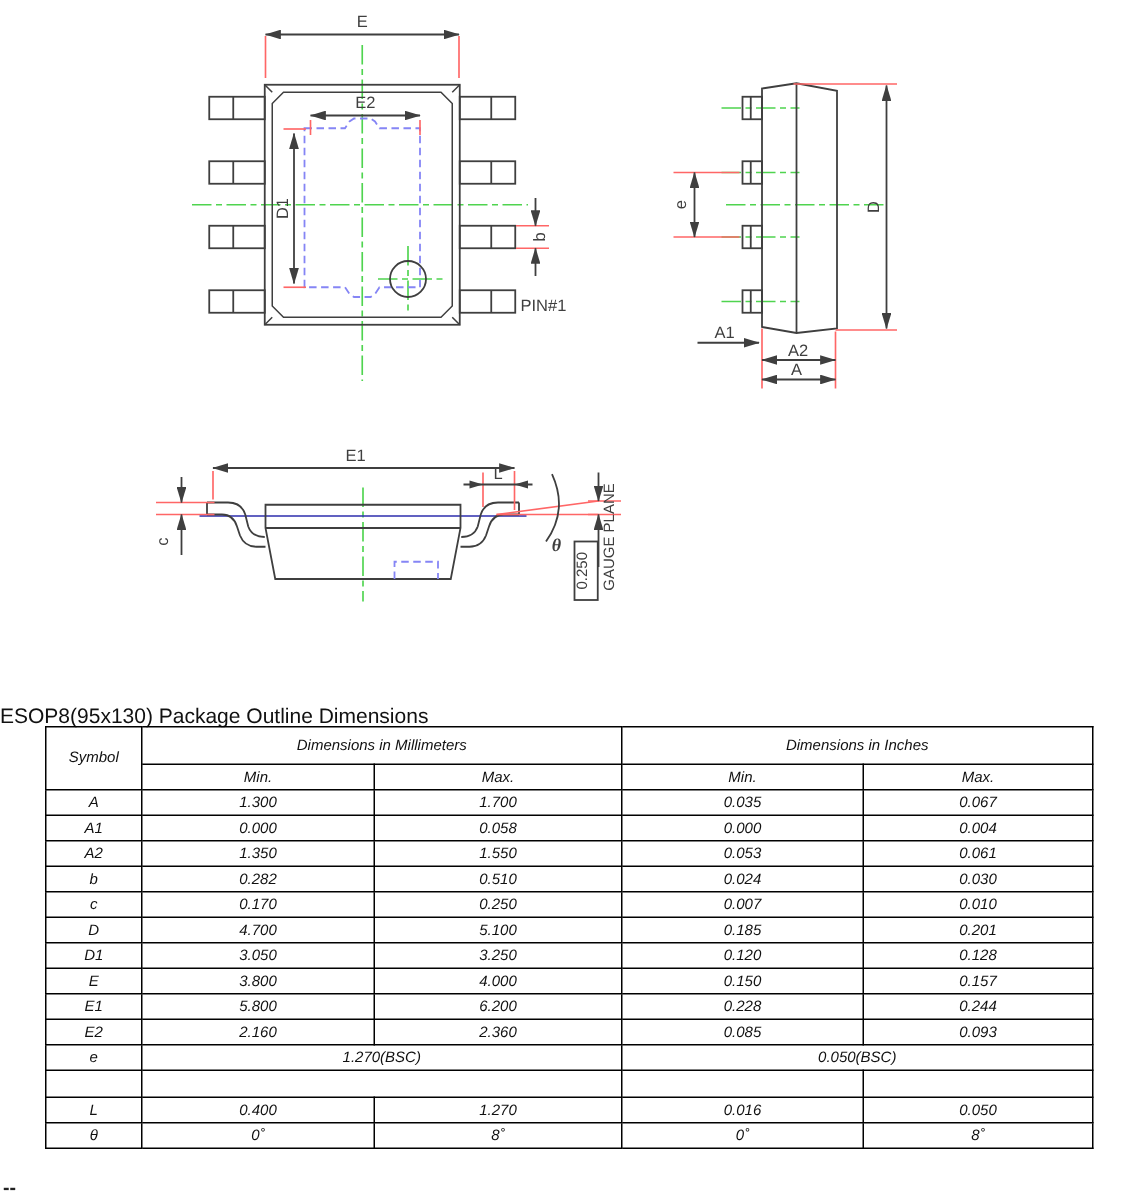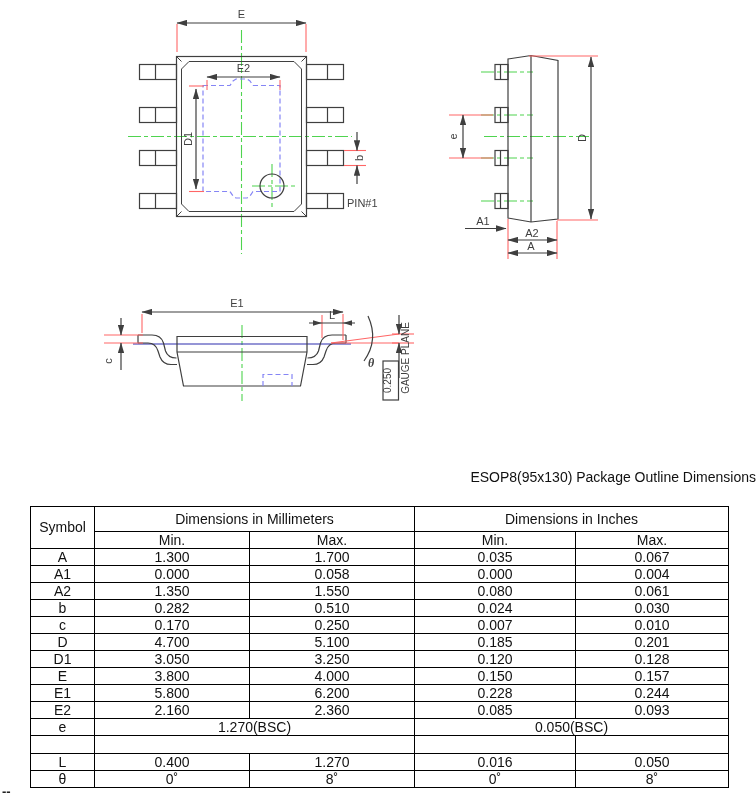--- a/index.html
+++ b/index.html
@@ -1,22 +1,22 @@
 <!DOCTYPE html>
 <html><head>
 <meta charset="utf-8">
 <style>
   html,body{margin:0;padding:0;background:#ffffff;}
   #page{position:relative;width:756px;height:801px;background:#fff;overflow:hidden;
         font-family:"Liberation Sans", sans-serif;}
   #drawing{position:absolute;left:0;top:0;}
-  #title{position:absolute;left:0;top:469px;width:756px;text-align:right;
+  #title{position:absolute;left:0;top:469px;width:756px;text-align:left;
          font-size:14px;color:#111;}
-  #dims-table{position:absolute;left:30px;top:506px;border-collapse:collapse;
-              table-layout:fixed;font-size:14px;color:#111;}
+  #dims-table{position:absolute;left:30px;top:484px;border-collapse:collapse;
+              table-layout:fixed;font-size:10px;color:#111;font-style:italic;}
   #dims-table td{border:1px solid #000;text-align:center;vertical-align:middle;
                  padding:0;height:16px;line-height:13px;}
   #dims-table tr.hdr1 td{height:24px;}
   #dims-table tr.hdr2 td{height:16px;text-align:center;}
   #dims-table tr.spacer td{height:17px;}
   .svgtext{font-family:"Liberation Sans", sans-serif;font-size:11px;fill:#3f3f3f;}
   .svgsmall{font-family:"Liberation Sans", sans-serif;font-size:10px;fill:#3f3f3f;}
   .theta{font-family:"Liberation Serif", serif;font-size:12px;font-style:italic;
          font-weight:bold;fill:#3f3f3f;}
   #footer-mark{position:absolute;left:2px;top:784px;font-size:13px;font-weight:bold;
@@ -223,21 +223,21 @@
       <td>A1</td>
           <td>0.000</td>
           <td>0.058</td>
           <td>0.000</td>
           <td>0.004</td>
     </tr>
     <tr>
       <td>A2</td>
           <td>1.350</td>
           <td>1.550</td>
-          <td>0.080</td>
+          <td>0.053</td>
           <td>0.061</td>
     </tr>
     <tr>
       <td>b</td>
           <td>0.282</td>
           <td>0.510</td>
           <td>0.024</td>
           <td>0.030</td>
     </tr>
     <tr>

